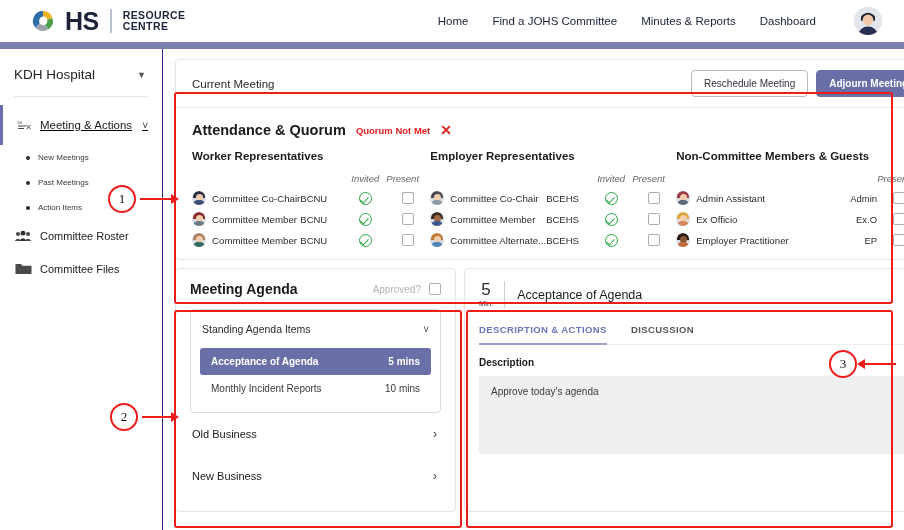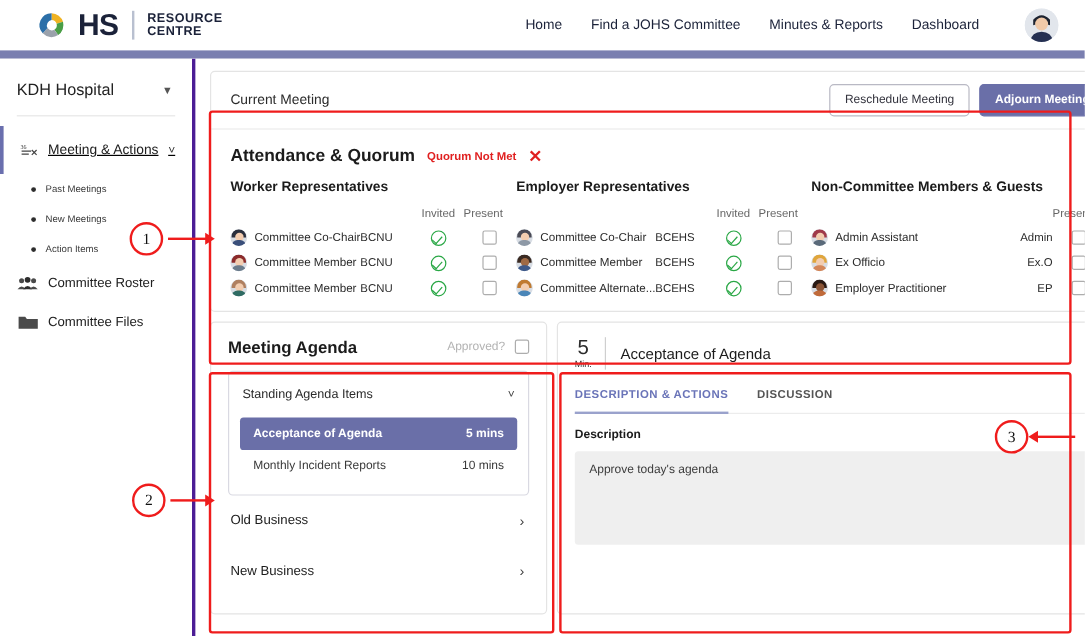--- a/index.html
+++ b/index.html
@@ -35,21 +35,21 @@
     background: #dfe3ea; margin-left: 14px; overflow: hidden; position: relative;
   }
   .purple-bar { height: 7px; background: #7a7fb0; width: 100%; }
 
   
   .page { display: flex; height: 481px; background: #fff; }
 
   
   .sidebar {
     width: 163px; flex: 0 0 163px;
-    border-right: 3px solid #4c1d95;
+    border-right: 1px solid #4c1d95;
     padding-top: 12px; background: #fff;
   }
   .org-row {
     display: flex; align-items: center; justify-content: space-between;
     padding: 6px 16px 14px 14px;
   }
   .org-name { font-size: 13.5px; color: #222; font-weight: 500; }
   .caret-sm { font-size: 9px; color: #555; }
   .divider-line { height: 1px; background: #e6e6e6; margin: 0 14px; }
   .nav-section {
@@ -101,20 +101,21 @@
   .quorum { font-size: 9.5px; color: #e02020; font-weight: bold; }
   .x-mark { color: #e02020; font-size: 14px; font-weight: bold; line-height: 1; }
 
   .att-cols { display: flex; margin-top: 12px; }
   .att-col { flex: 1; }
   .att-col.guests { flex: 0 0 245px; }
   .col-title { font-size: 11.5px; font-weight: bold; color: #1b1b1b; }
   .col-head {
     display: flex; font-size: 9.5px; color: #666; margin-top: 8px; height: 14px;
     align-items: flex-end;
+    font-style: italic;
   }
   .hsp { flex: 1; }
   .w-invited { width: 42px; text-align: center; }
   .w-present { width: 44px; text-align: left; }
 
   .att-row { display: flex; align-items: center; margin-top: 7px; }
   .att-name {
     font-size: 9.7px; color: #2b2b2b; margin-left: 6px; white-space: nowrap;
     overflow: hidden; text-overflow: ellipsis;
   }
@@ -259,25 +260,25 @@
           <path d="M1 8 L9 8 M1 10.5 L7 10.5" stroke="#444" stroke-width="1.1"></path>
           <path d="M9.5 7 L13.5 11 M13.5 7 L9.5 11" stroke="#444" stroke-width="1"></path>
         </svg>
       </span>
       <span class="nav-section-label">Meeting &amp; Actions</span>
       <span class="chev">˅</span>
     </div>
 
     <div class="sub-item">
       <span class="bullet"></span>
-      <span>Past Meetings</span>
+      <span>New Meetings</span>
     </div>
     <div class="sub-item">
       <span class="bullet"></span>
-      <span>New Meetings</span>
+      <span>Past Meetings</span>
     </div>
     <div class="sub-item">
       <span class="bullet"></span>
       <span>Action Items</span>
     </div>
 
     <div class="nav-row">
       <span class="icon-box">
         <svg width="18" height="12" viewBox="0 0 18 12">
           <circle cx="4" cy="4" r="2.1" fill="#4a4a4a"></circle>

